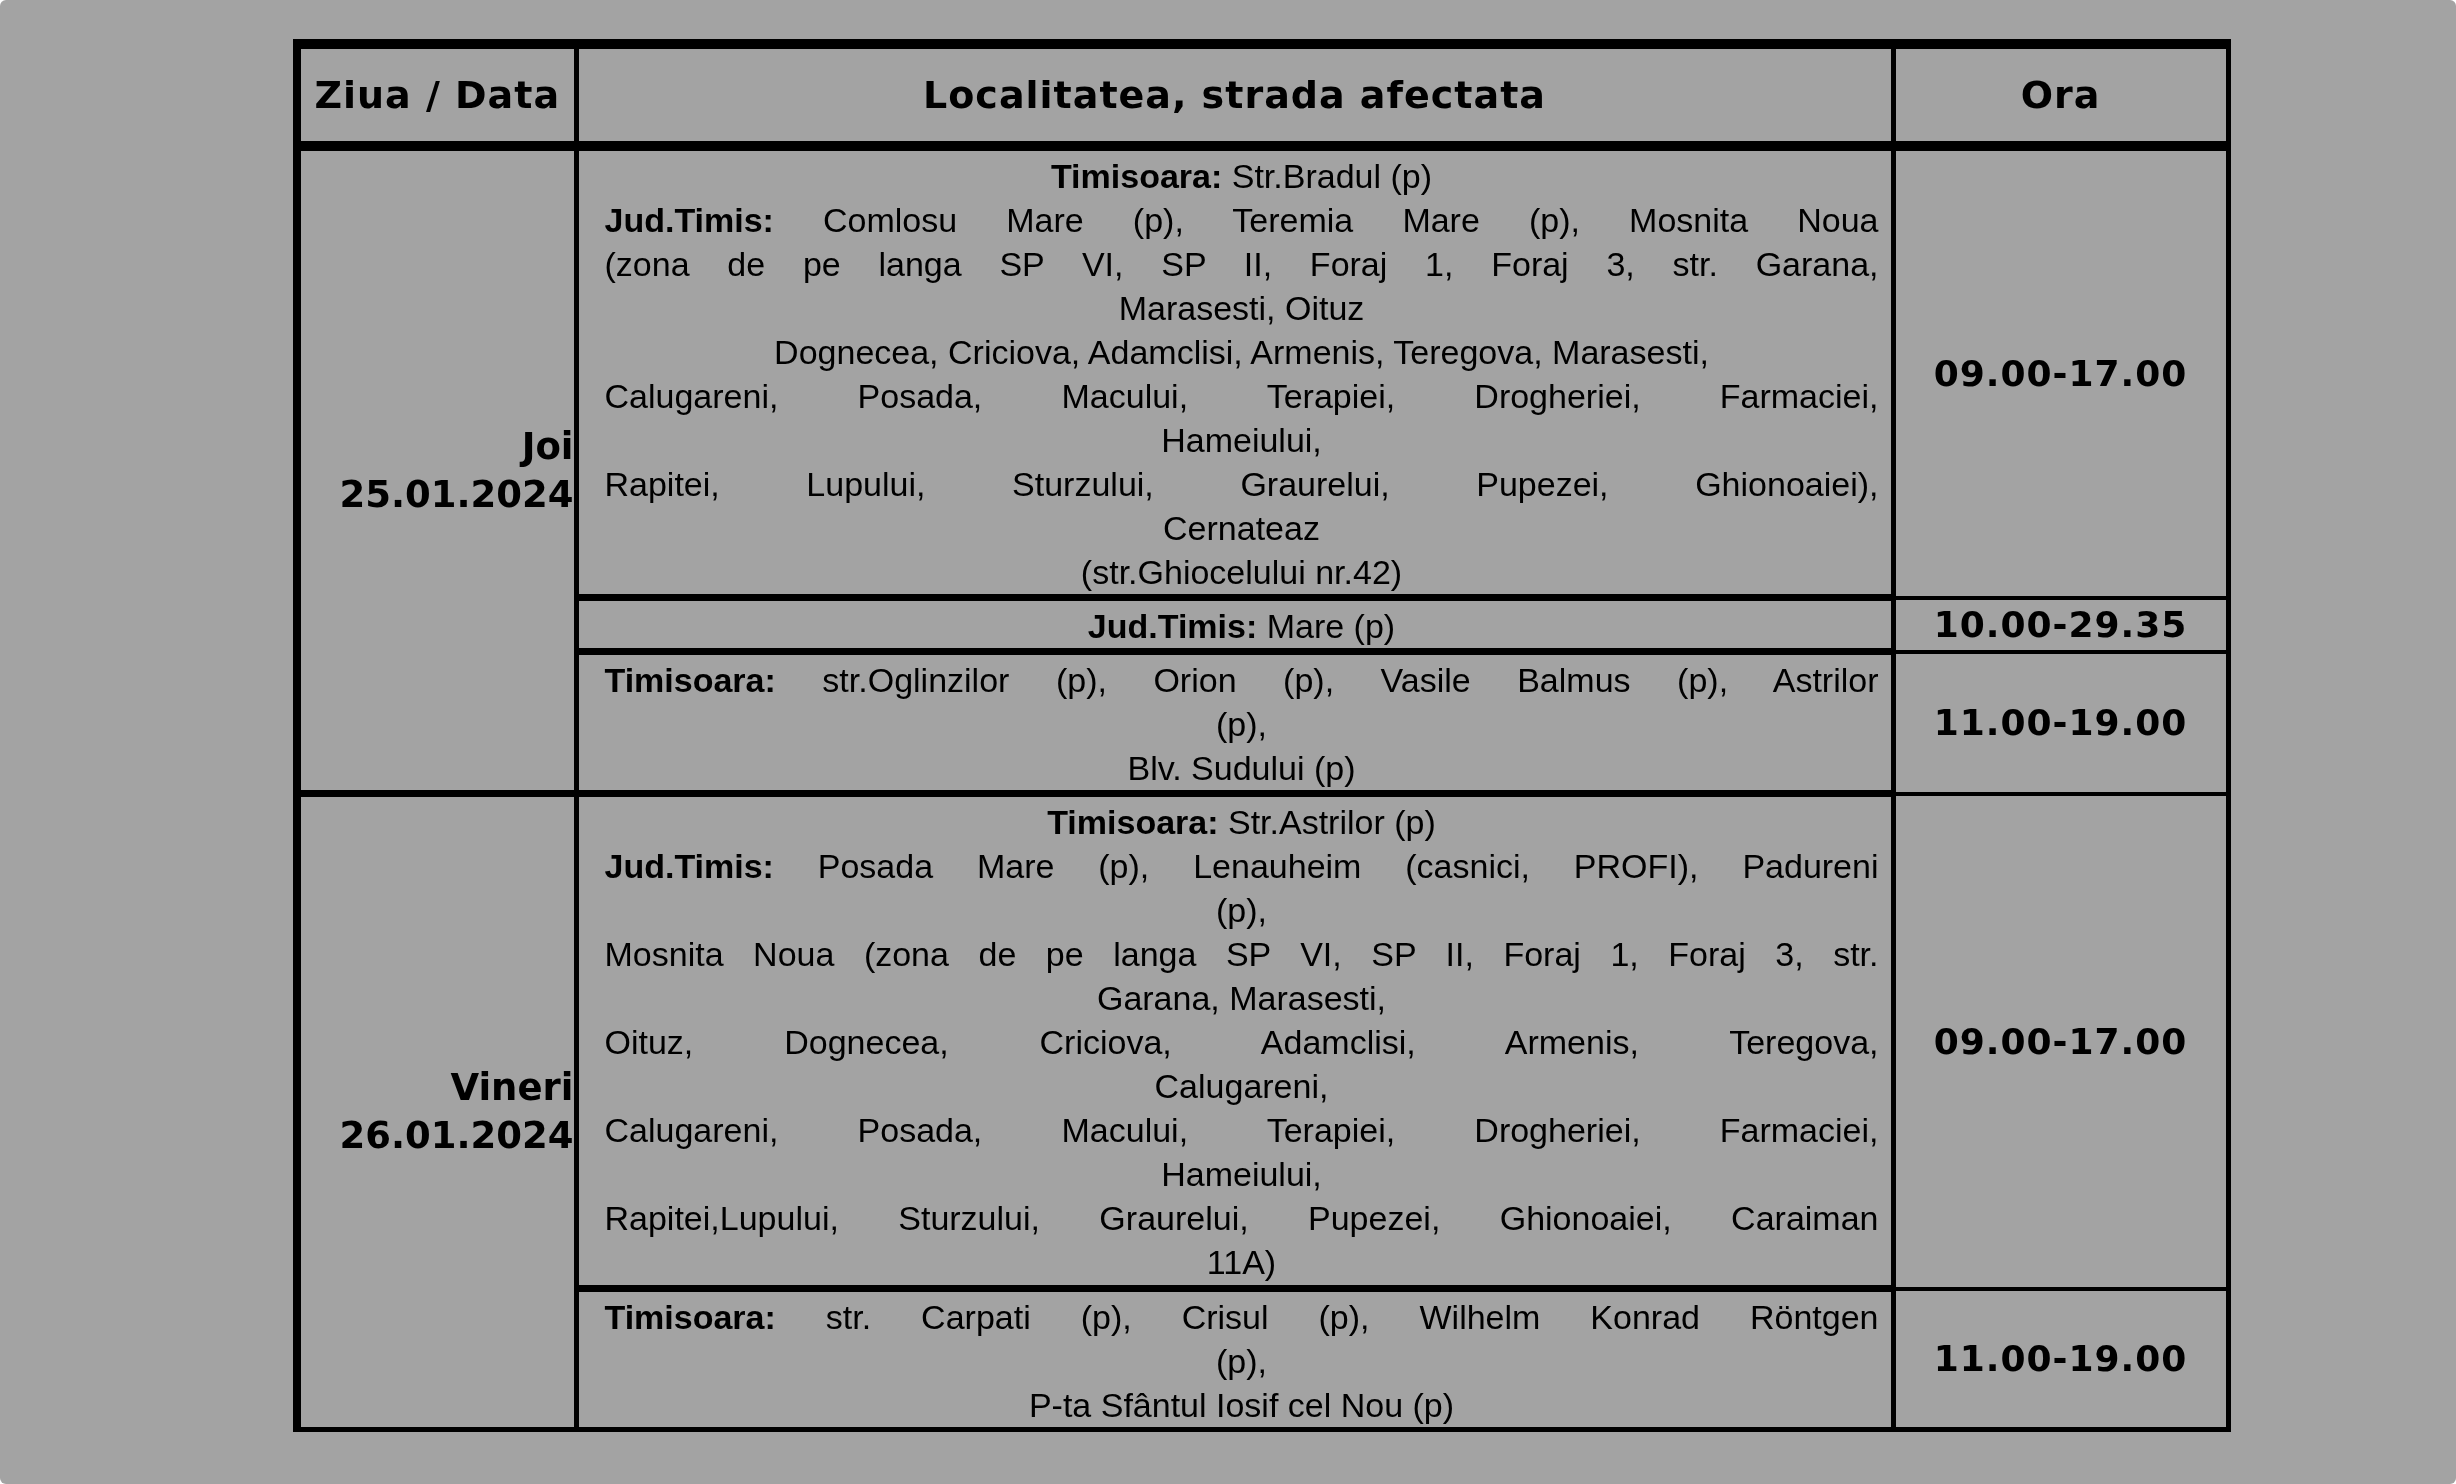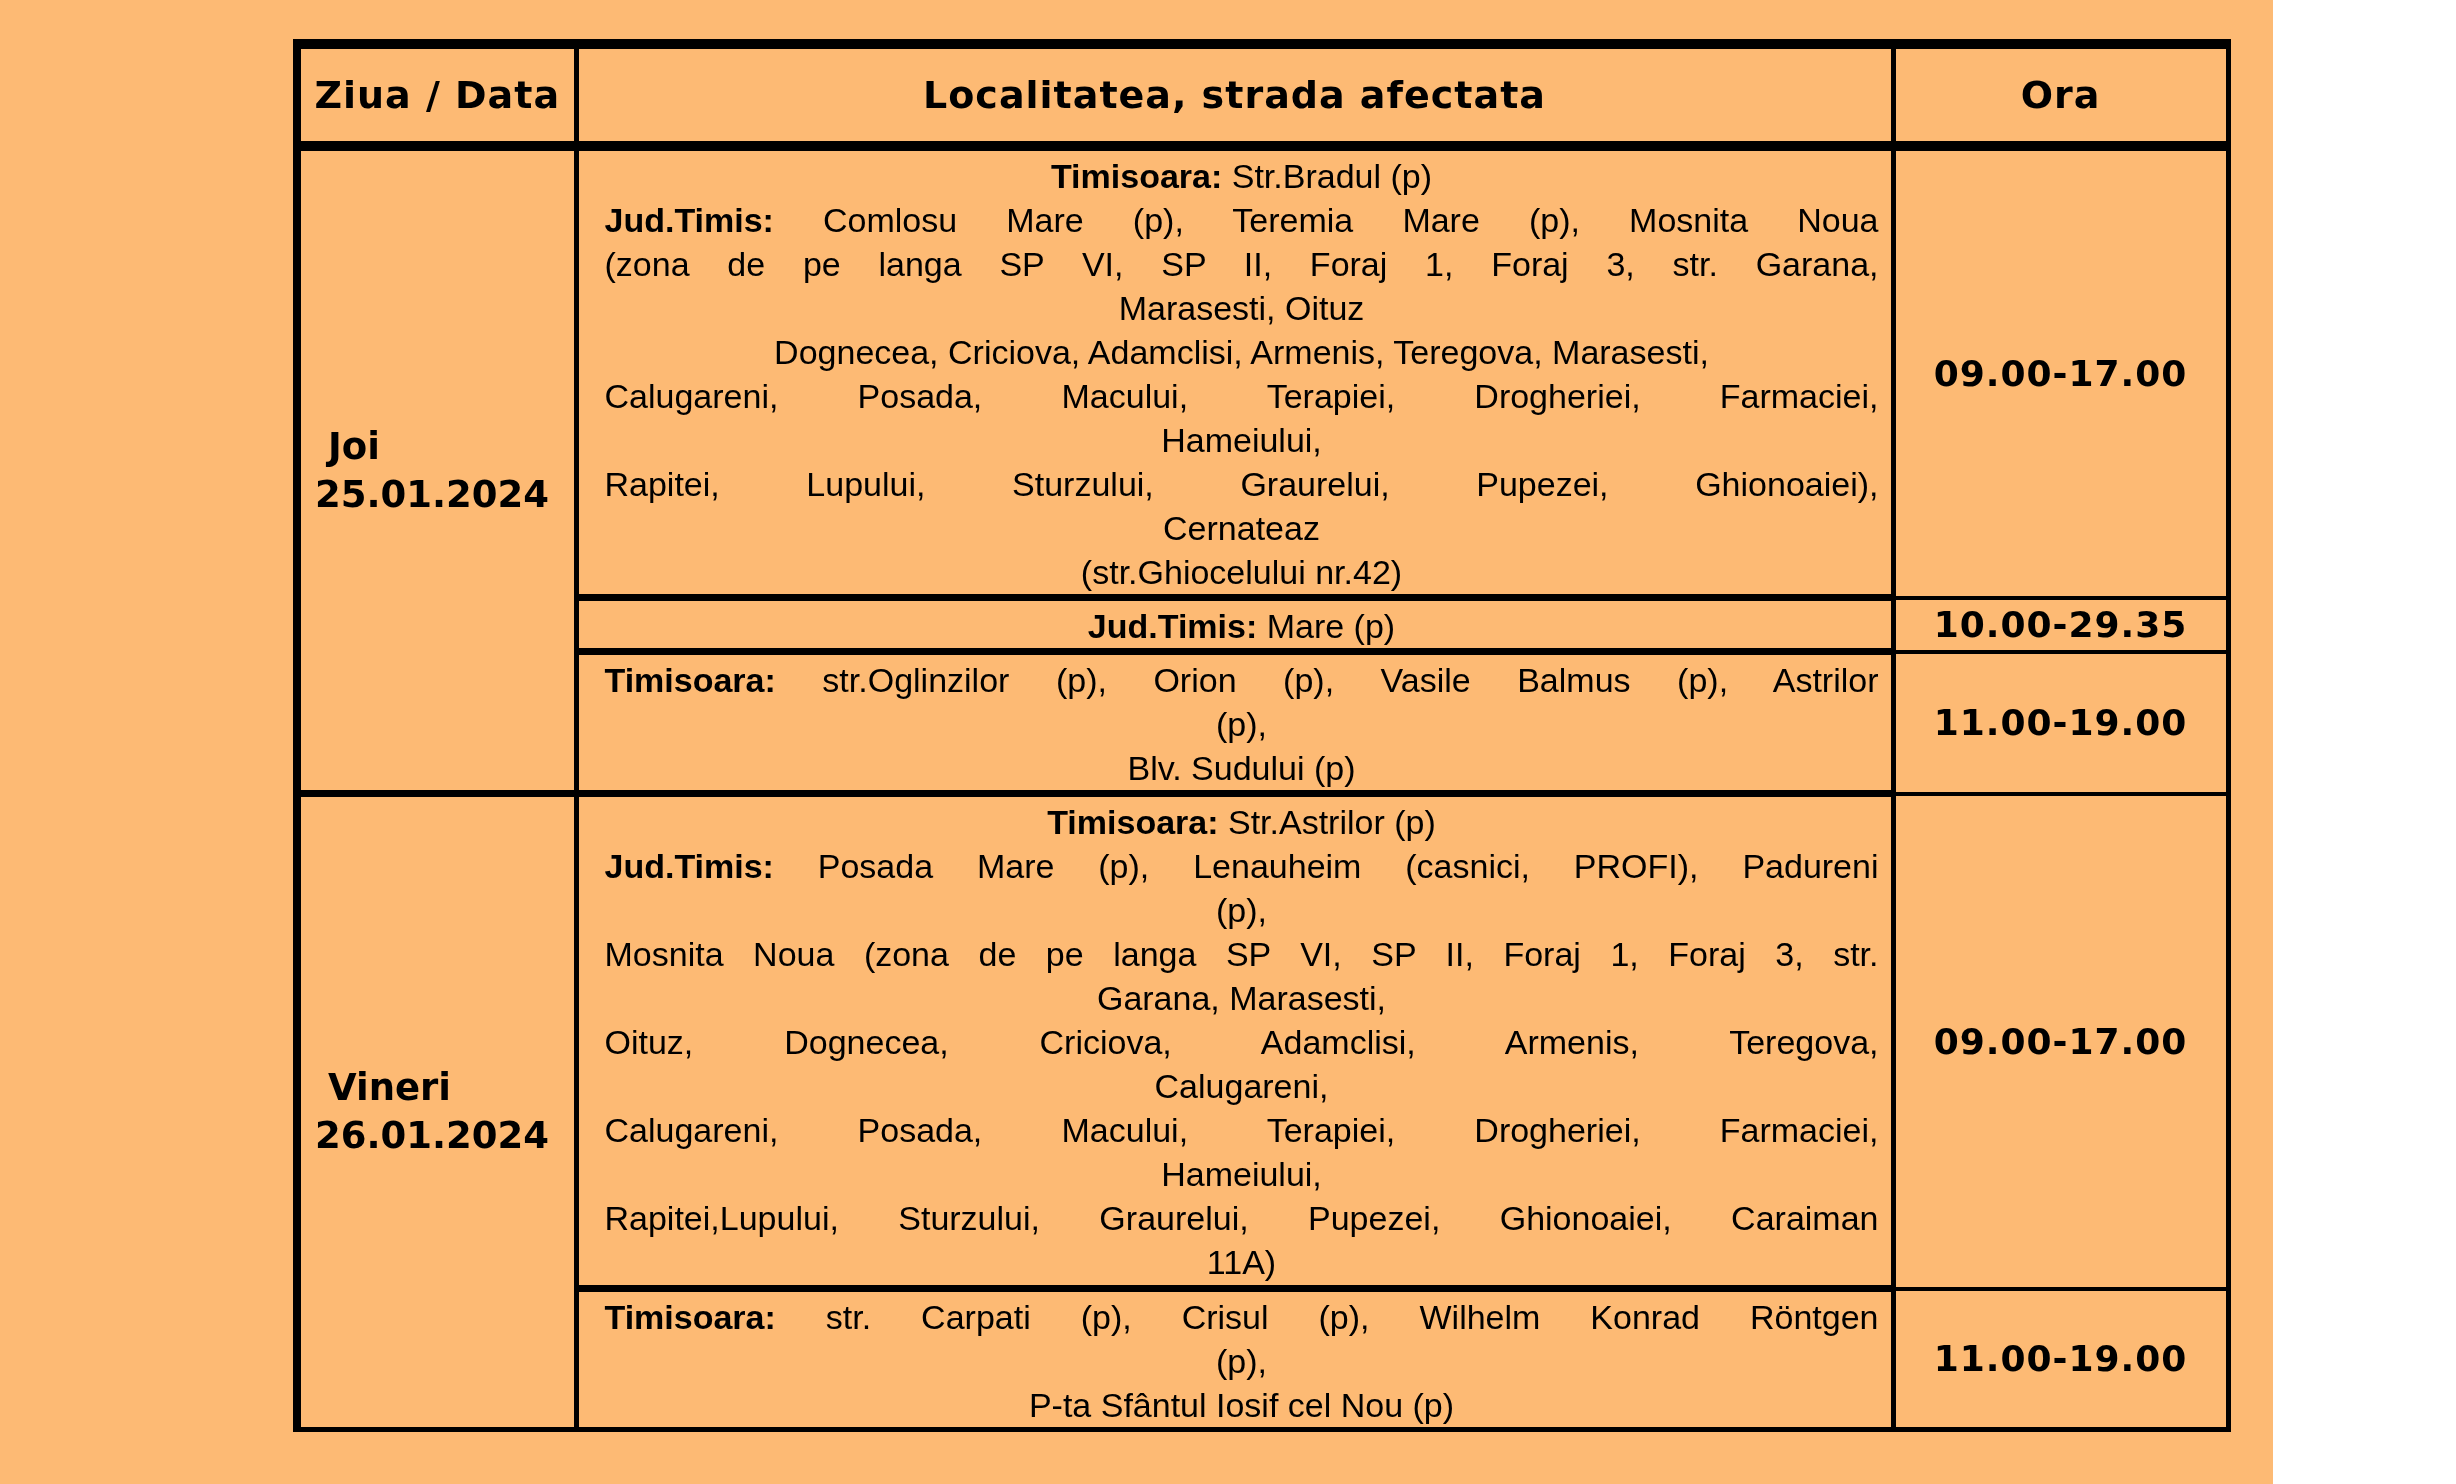--- a/index.html
+++ b/index.html
@@ -6,24 +6,25 @@
     margin: 0;
     padding: 0;
     background: #ffffff;
     width: 2456px;
     height: 1484px;
     font-family: "Liberation Sans", sans-serif;
     color: #000000;
   }
   .page {
     position: relative;
-    width: 2273px;
+    width: 2456px;
     height: 1484px;
-    background: #fdba74;
+    background: #a3a3a3;
     overflow: hidden;
+    border-radius: 6px;
   }
   table.schedule {
     position: absolute;
     left: 293px;
     top: 39px;
     width: 1931px;
     border-collapse: collapse;
     table-layout: fixed;
     border-top: 10px solid #000;
     border-left: 8px solid #000;
@@ -45,20 +46,21 @@
   th.h-loc, td.c-loc { border-right: 5px solid #000; }
   td { padding: 0; }
   td.c-day {
     vertical-align: middle;
     padding-left: 14px;
     font-family: "DejaVu Sans", sans-serif;
     font-weight: bold;
     font-size: 37px;
     line-height: 48px;
     border-bottom: 7px solid #000;
+    text-align: right;
   }
   td.c-day.last-group { border-bottom: 0; }
   td.c-day .day { padding-left: 13px; }
   td.c-loc {
     vertical-align: top;
     padding: 3px 12px 0 26px;
     font-size: 34px;
     line-height: 44px;
     border-bottom: 7px solid #000;
   }

